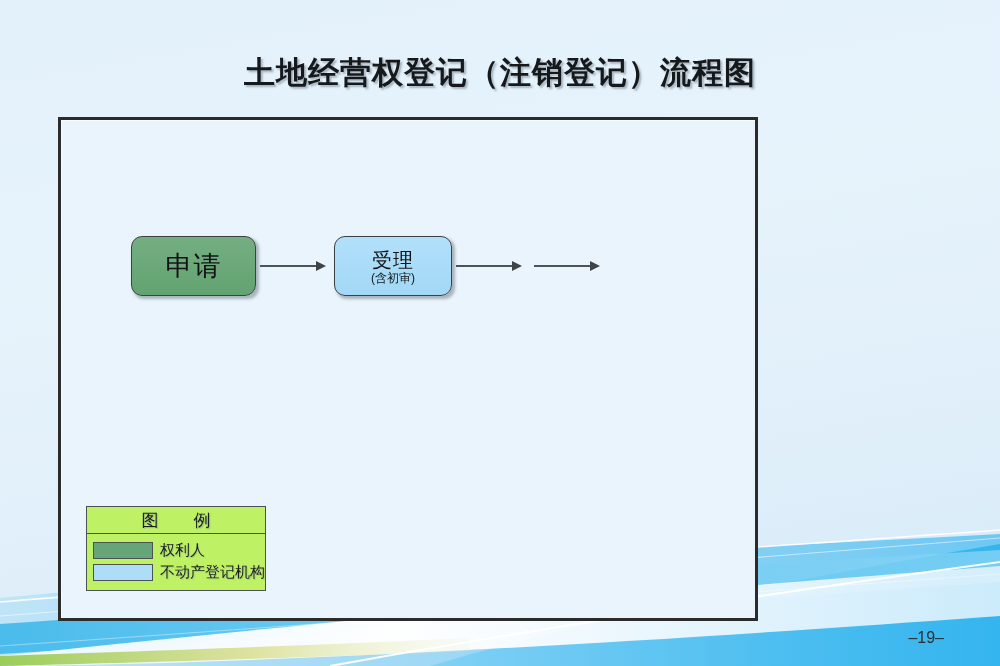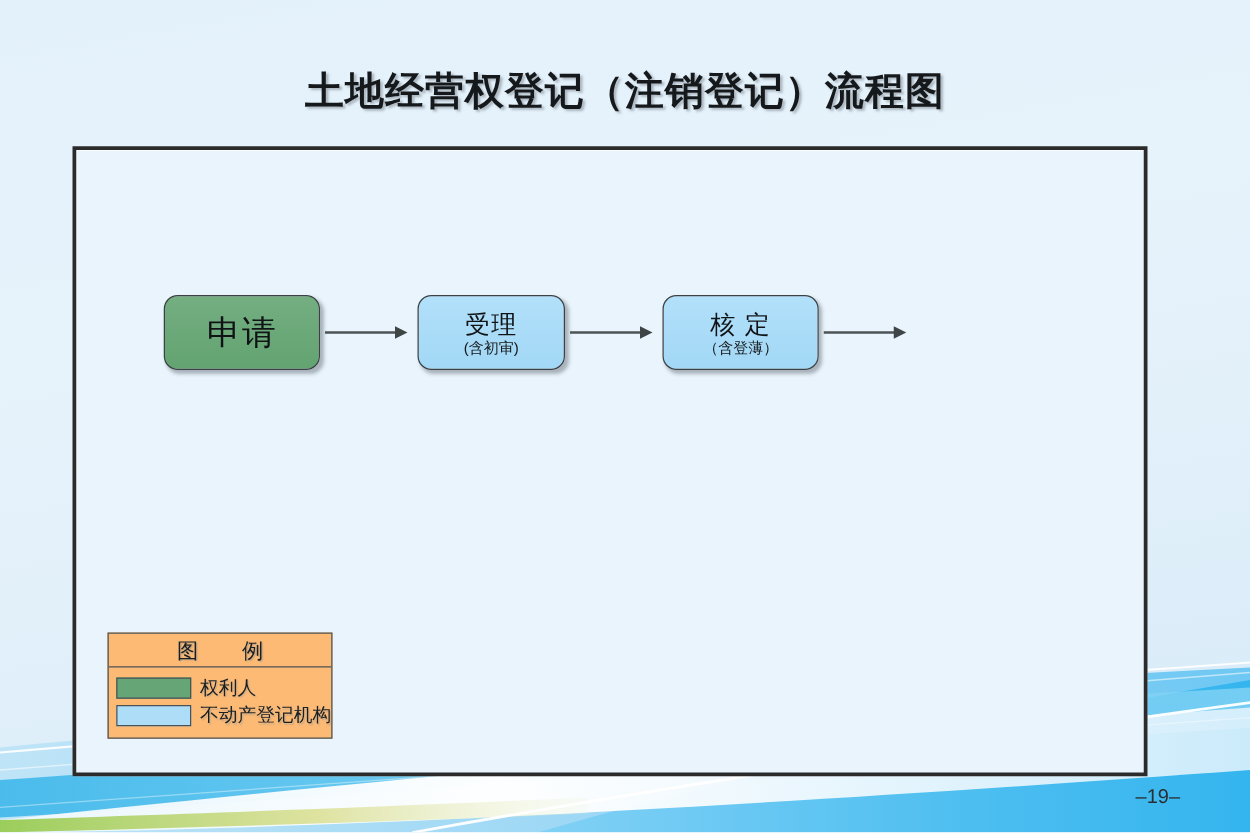--- a/index.html
+++ b/index.html
@@ -43,21 +43,21 @@
     color: #15191c;
     text-shadow: 2px 2px 2px rgba(120,130,140,0.55);
     white-space: nowrap;
   }
 
   
   #panel {
     position: absolute;
     left: 58px;
     top: 117px;
-    width: 860px;
+    width: 700px;
     height: 504px;
     box-sizing: border-box;
     border: 3px solid #2b2b2b;
     background: #e9f4fc;
     box-shadow: 1px 1px 0 rgba(255,255,255,0.6) inset;
   }
 
   
   #flow {
     position: absolute;
@@ -141,21 +141,21 @@
   }
 
   
   #legend {
     position: absolute;
     left: 25px;
     top: 386px;
     width: 180px;
     box-sizing: border-box;
     border: 1.6px solid #4a5256;
-    background: #fdba74;
+    background: #bef264;
   }
   #legend-head {
     height: 26px;
     border-bottom: 1.6px solid #4a5256;
     display: flex;
     align-items: center;
     justify-content: center;
     font-family: "Liberation Serif", "DejaVu Serif", serif;
     font-size: 17px;
     color: #1a1f22;
@@ -270,24 +270,20 @@
       <div class="node blue hassub">
         <span class="node-main">受理</span>
         <span class="node-sub">(含初审)</span>
       </div>
 
       <div class="arrow">
         <span class="shaft"></span>
         <span class="head"></span>
       </div>
 
-      <div class="node blue wide hassub">
-        <span class="node-main spaced">核 定</span>
-        <span class="node-sub">（含登薄）</span>
-      </div>
 
       <div class="arrow">
         <span class="shaft"></span>
         <span class="head"></span>
       </div>
 
 
     </div>
 
     <div id="legend">

